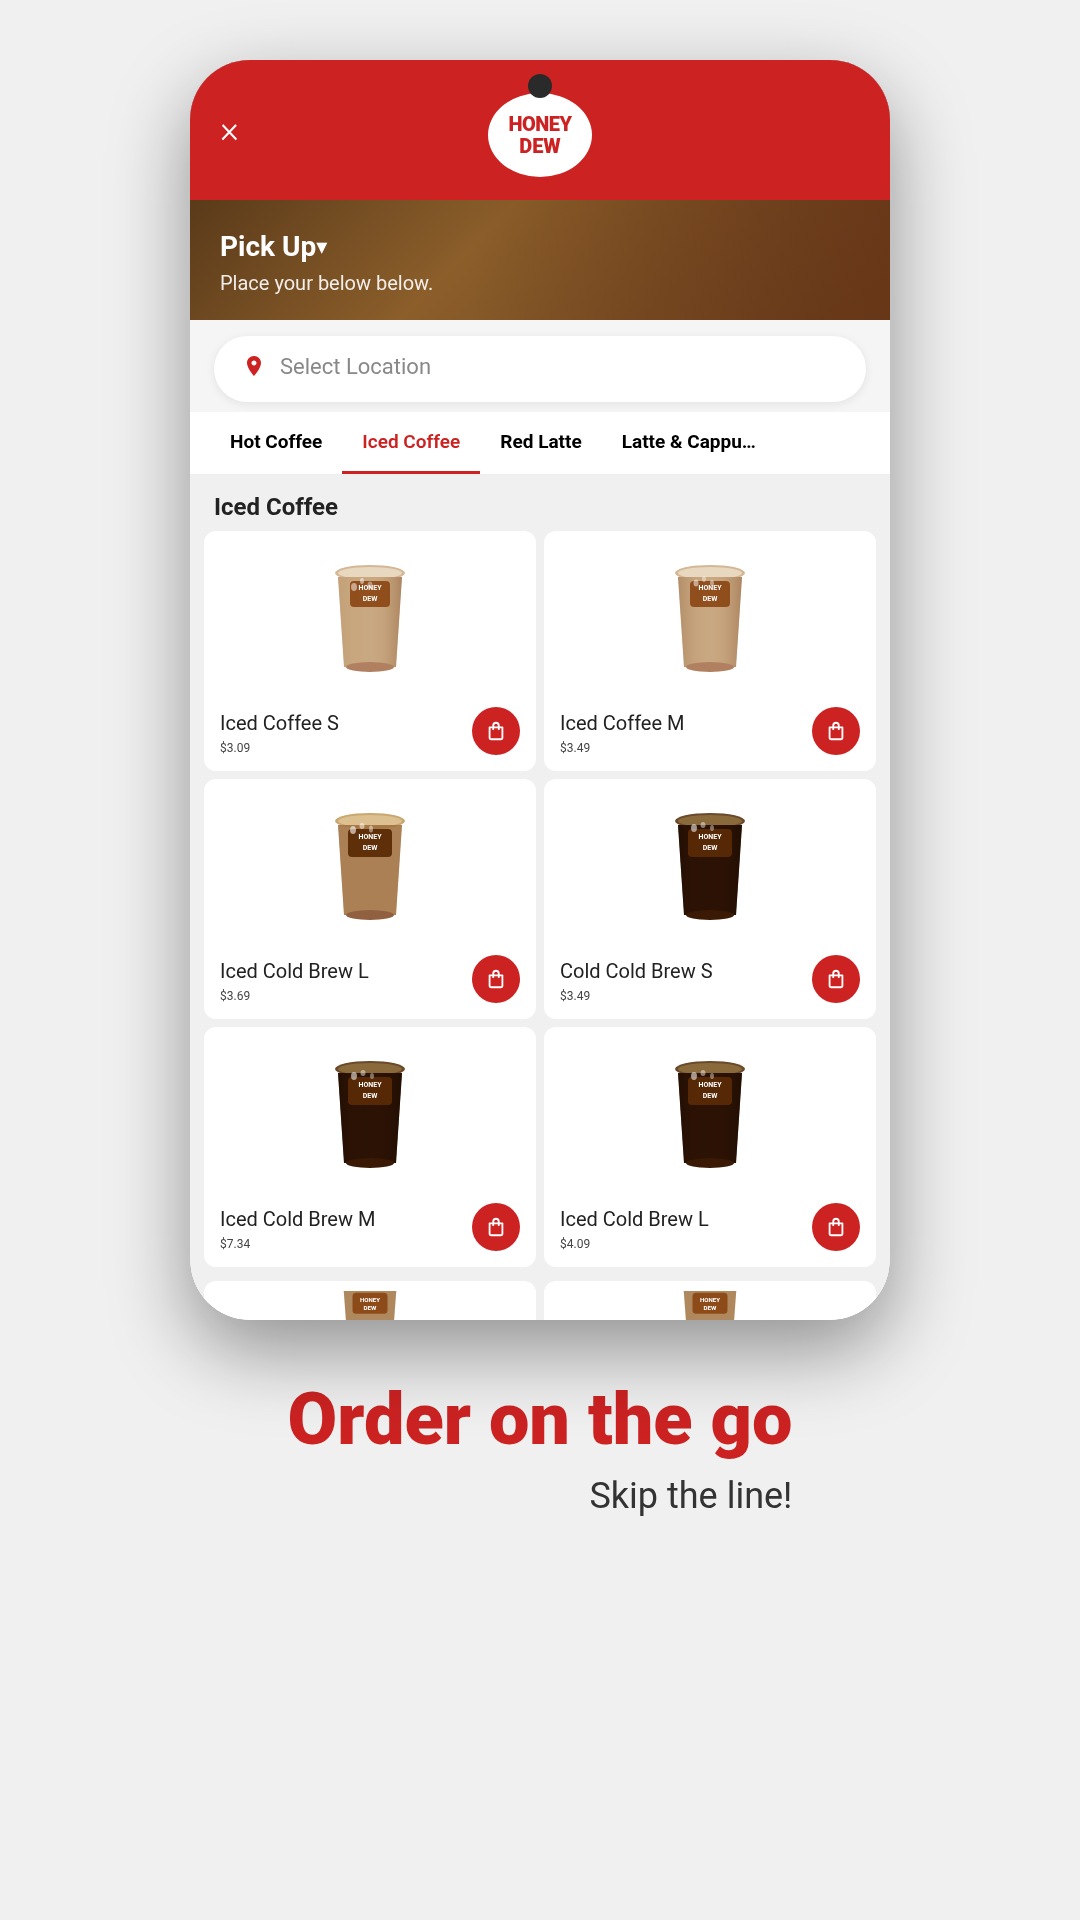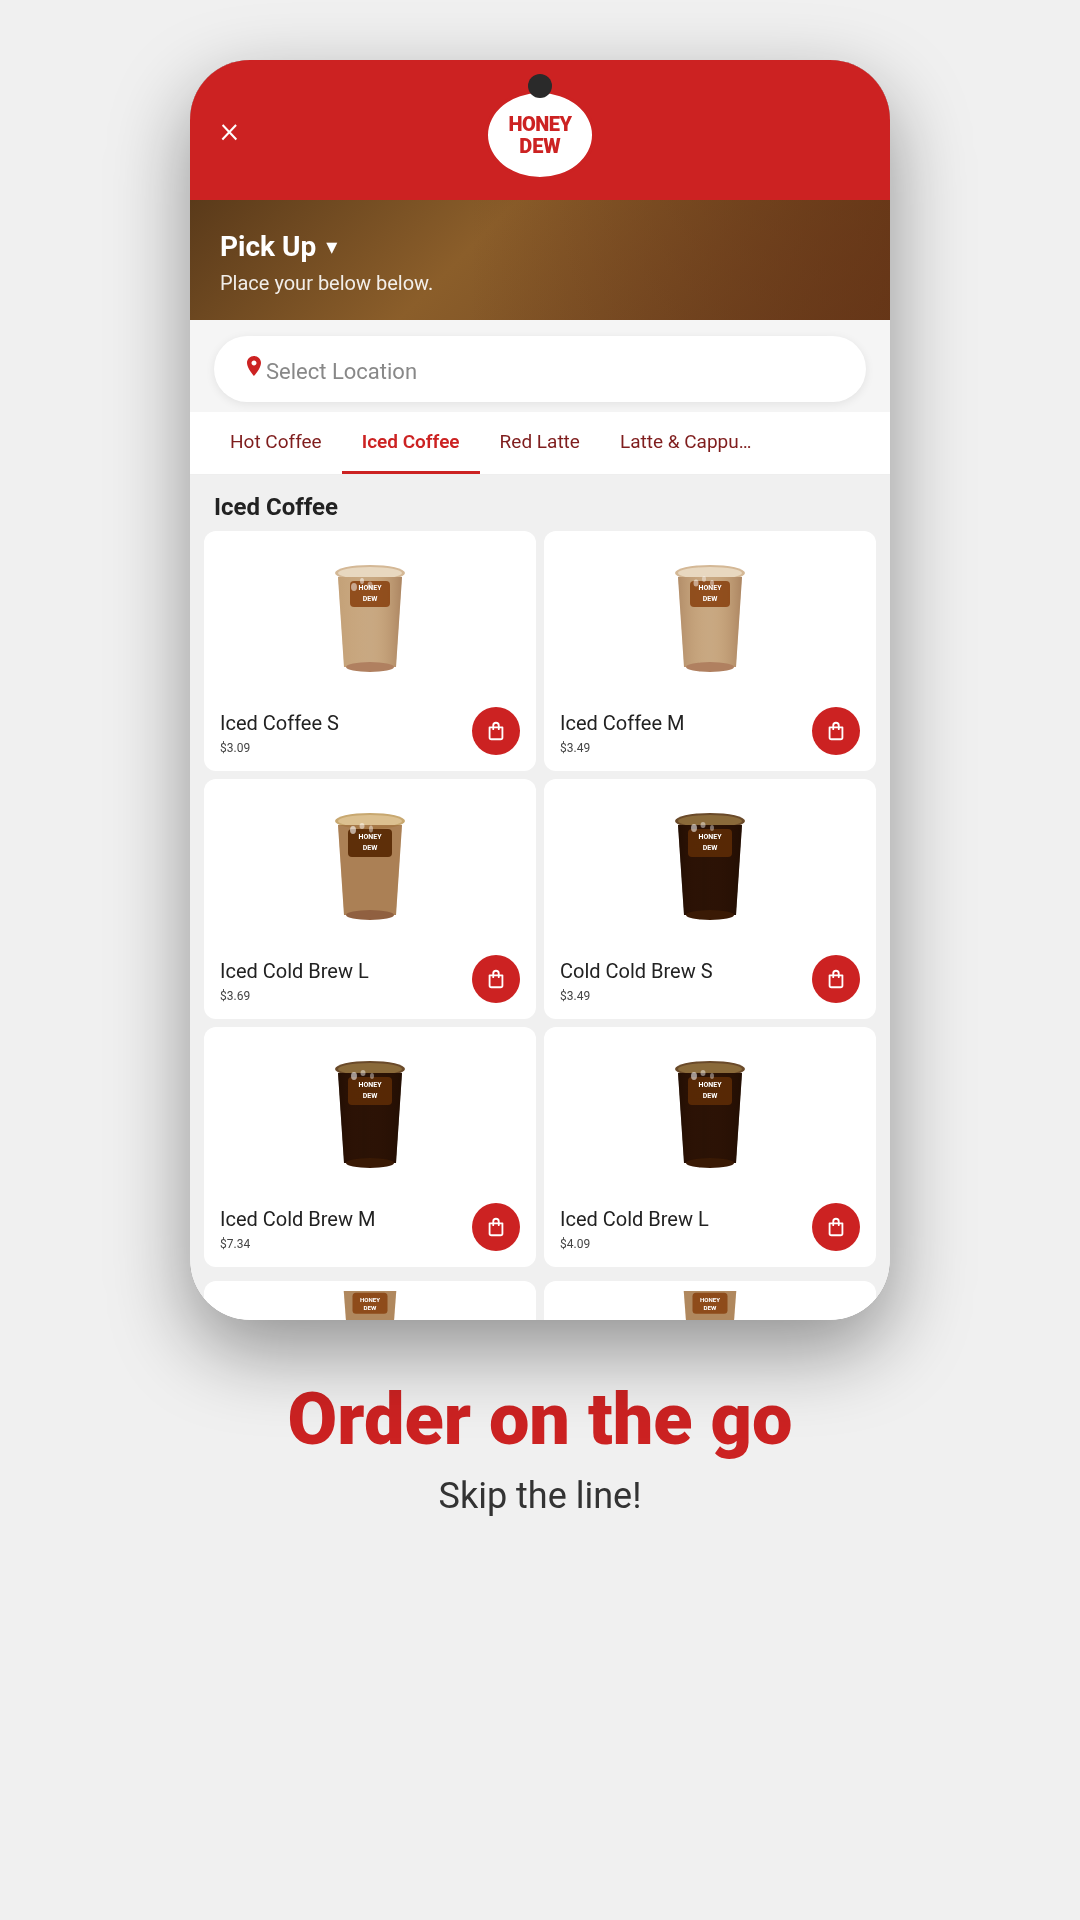--- a/index.html
+++ b/index.html
@@ -117,21 +117,21 @@
       position: absolute;
       top: 0; right: 0;
       width: 60%;
       height: 100%;
       background: linear-gradient(to left, rgba(100,50,20,0.7), transparent);
     }
 
     .pickup-row {
       display: flex;
       align-items: center;
-      gap: 10px;
+      gap: 0;
       margin-bottom: 8px;
       position: relative;
       z-index: 1;
       text-align: right;
     }
 
     .pickup-label {
       color: white;
       font-size: 28px;
       font-weight: 700;
@@ -153,21 +153,22 @@
     .location-section {
       background: #f5f5f5;
       padding: 16px 24px 0;
     }
 
     .location-input {
       background: white;
       border-radius: 40px;
       padding: 18px 28px;
       display: flex;
-      align-items: flex-end;
+      align-items: flex-start;
+      gap: 14px;
       box-shadow: 0 2px 10px rgba(0,0,0,0.08);
     }
 
     .location-pin {
       color: #cc2222;
       font-size: 24px;
     }
 
     .location-text {
       color: #888;
@@ -181,25 +182,25 @@
       padding: 0 20px;
       border-bottom: 1px solid #eee;
       overflow-x: hidden;
       gap: 0;
       margin-top: 10px;
     }
 
     .tab-item {
       padding: 18px 20px;
       font-size: 19px;
-      color: #7f1d1d;
+      color: #000000;
       cursor: pointer;
       white-space: nowrap;
       border-bottom: 3px solid transparent;
-      font-weight: 400;
+      font-weight: 700;
     }
 
     .tab-item.active {
       color: #cc2222;
       border-bottom-color: #cc2222;
       font-weight: 600;
     }
 
     
     .products-section {
@@ -292,21 +293,21 @@
       overflow: hidden;
       display: flex;
       align-items: flex-end;
       justify-content: center;
       padding-bottom: 0;
     }
 
     
     .bottom-text {
       padding: 60px 40px 40px;
-      text-align: center;
+      text-align: right;
     }
 
     .order-go-title {
       font-size: 72px;
       font-weight: 900;
       color: #cc2222;
       line-height: 1.1;
       margin-bottom: 16px;
     }
 

